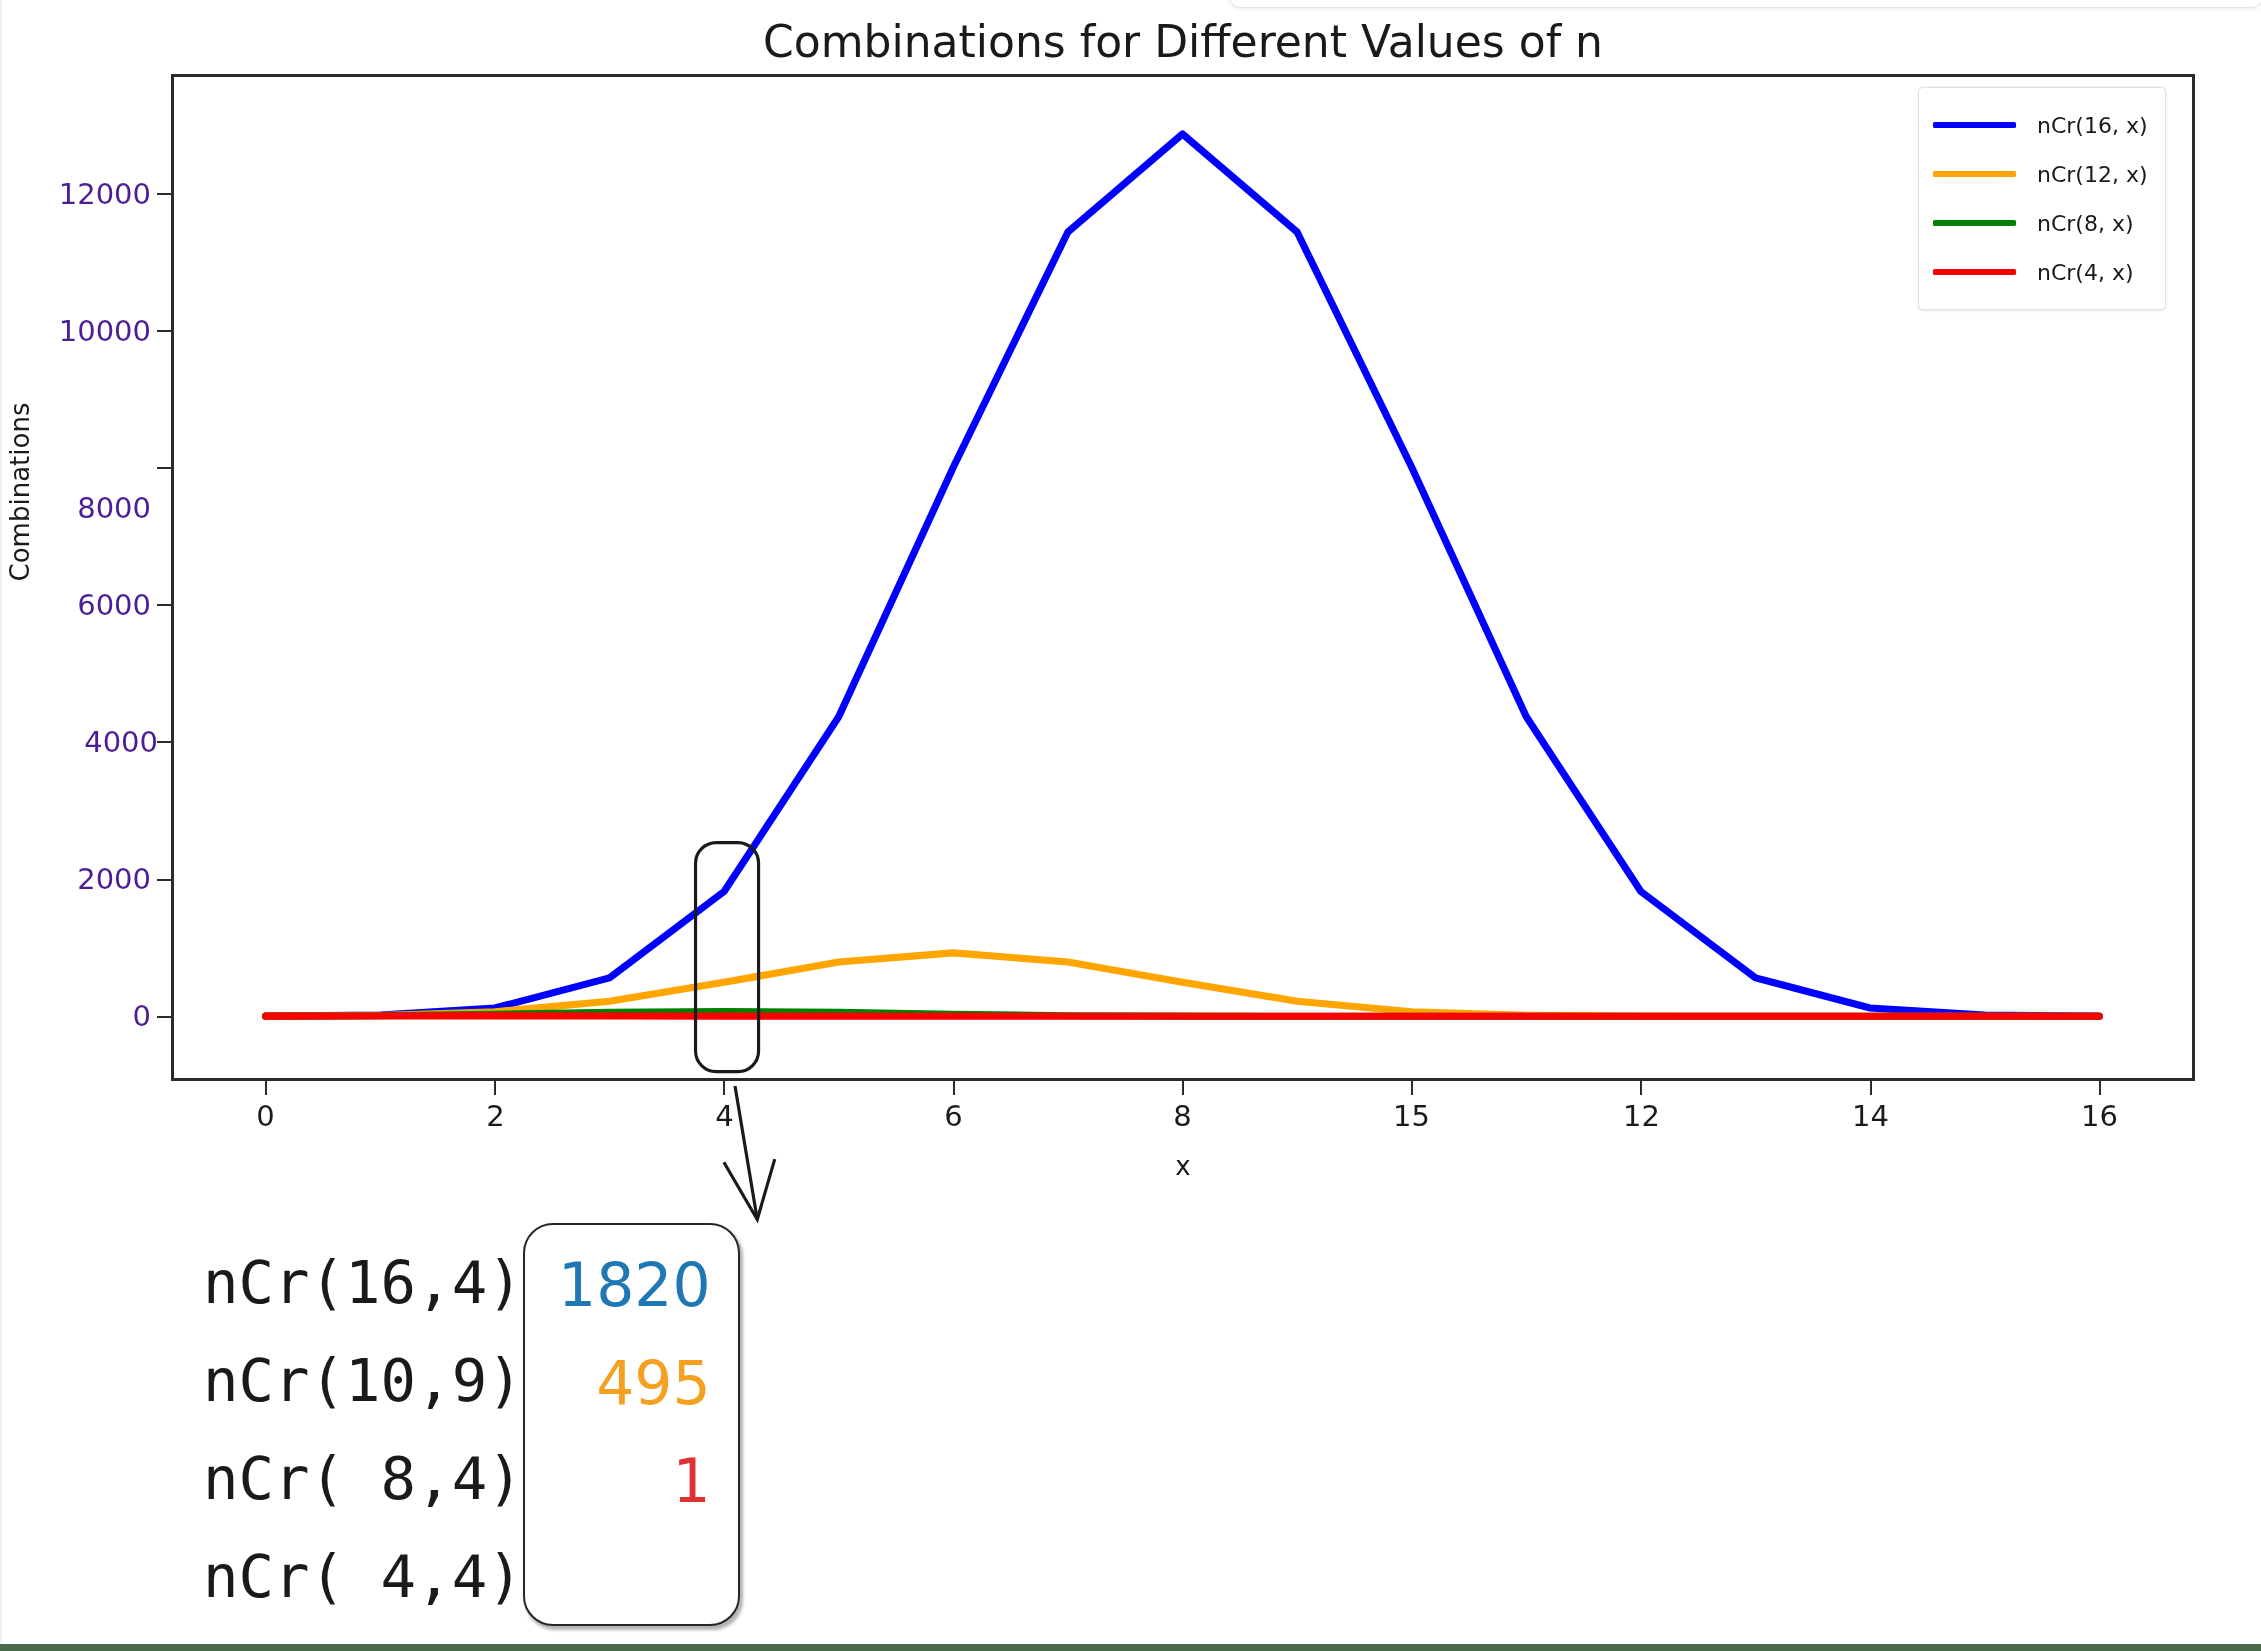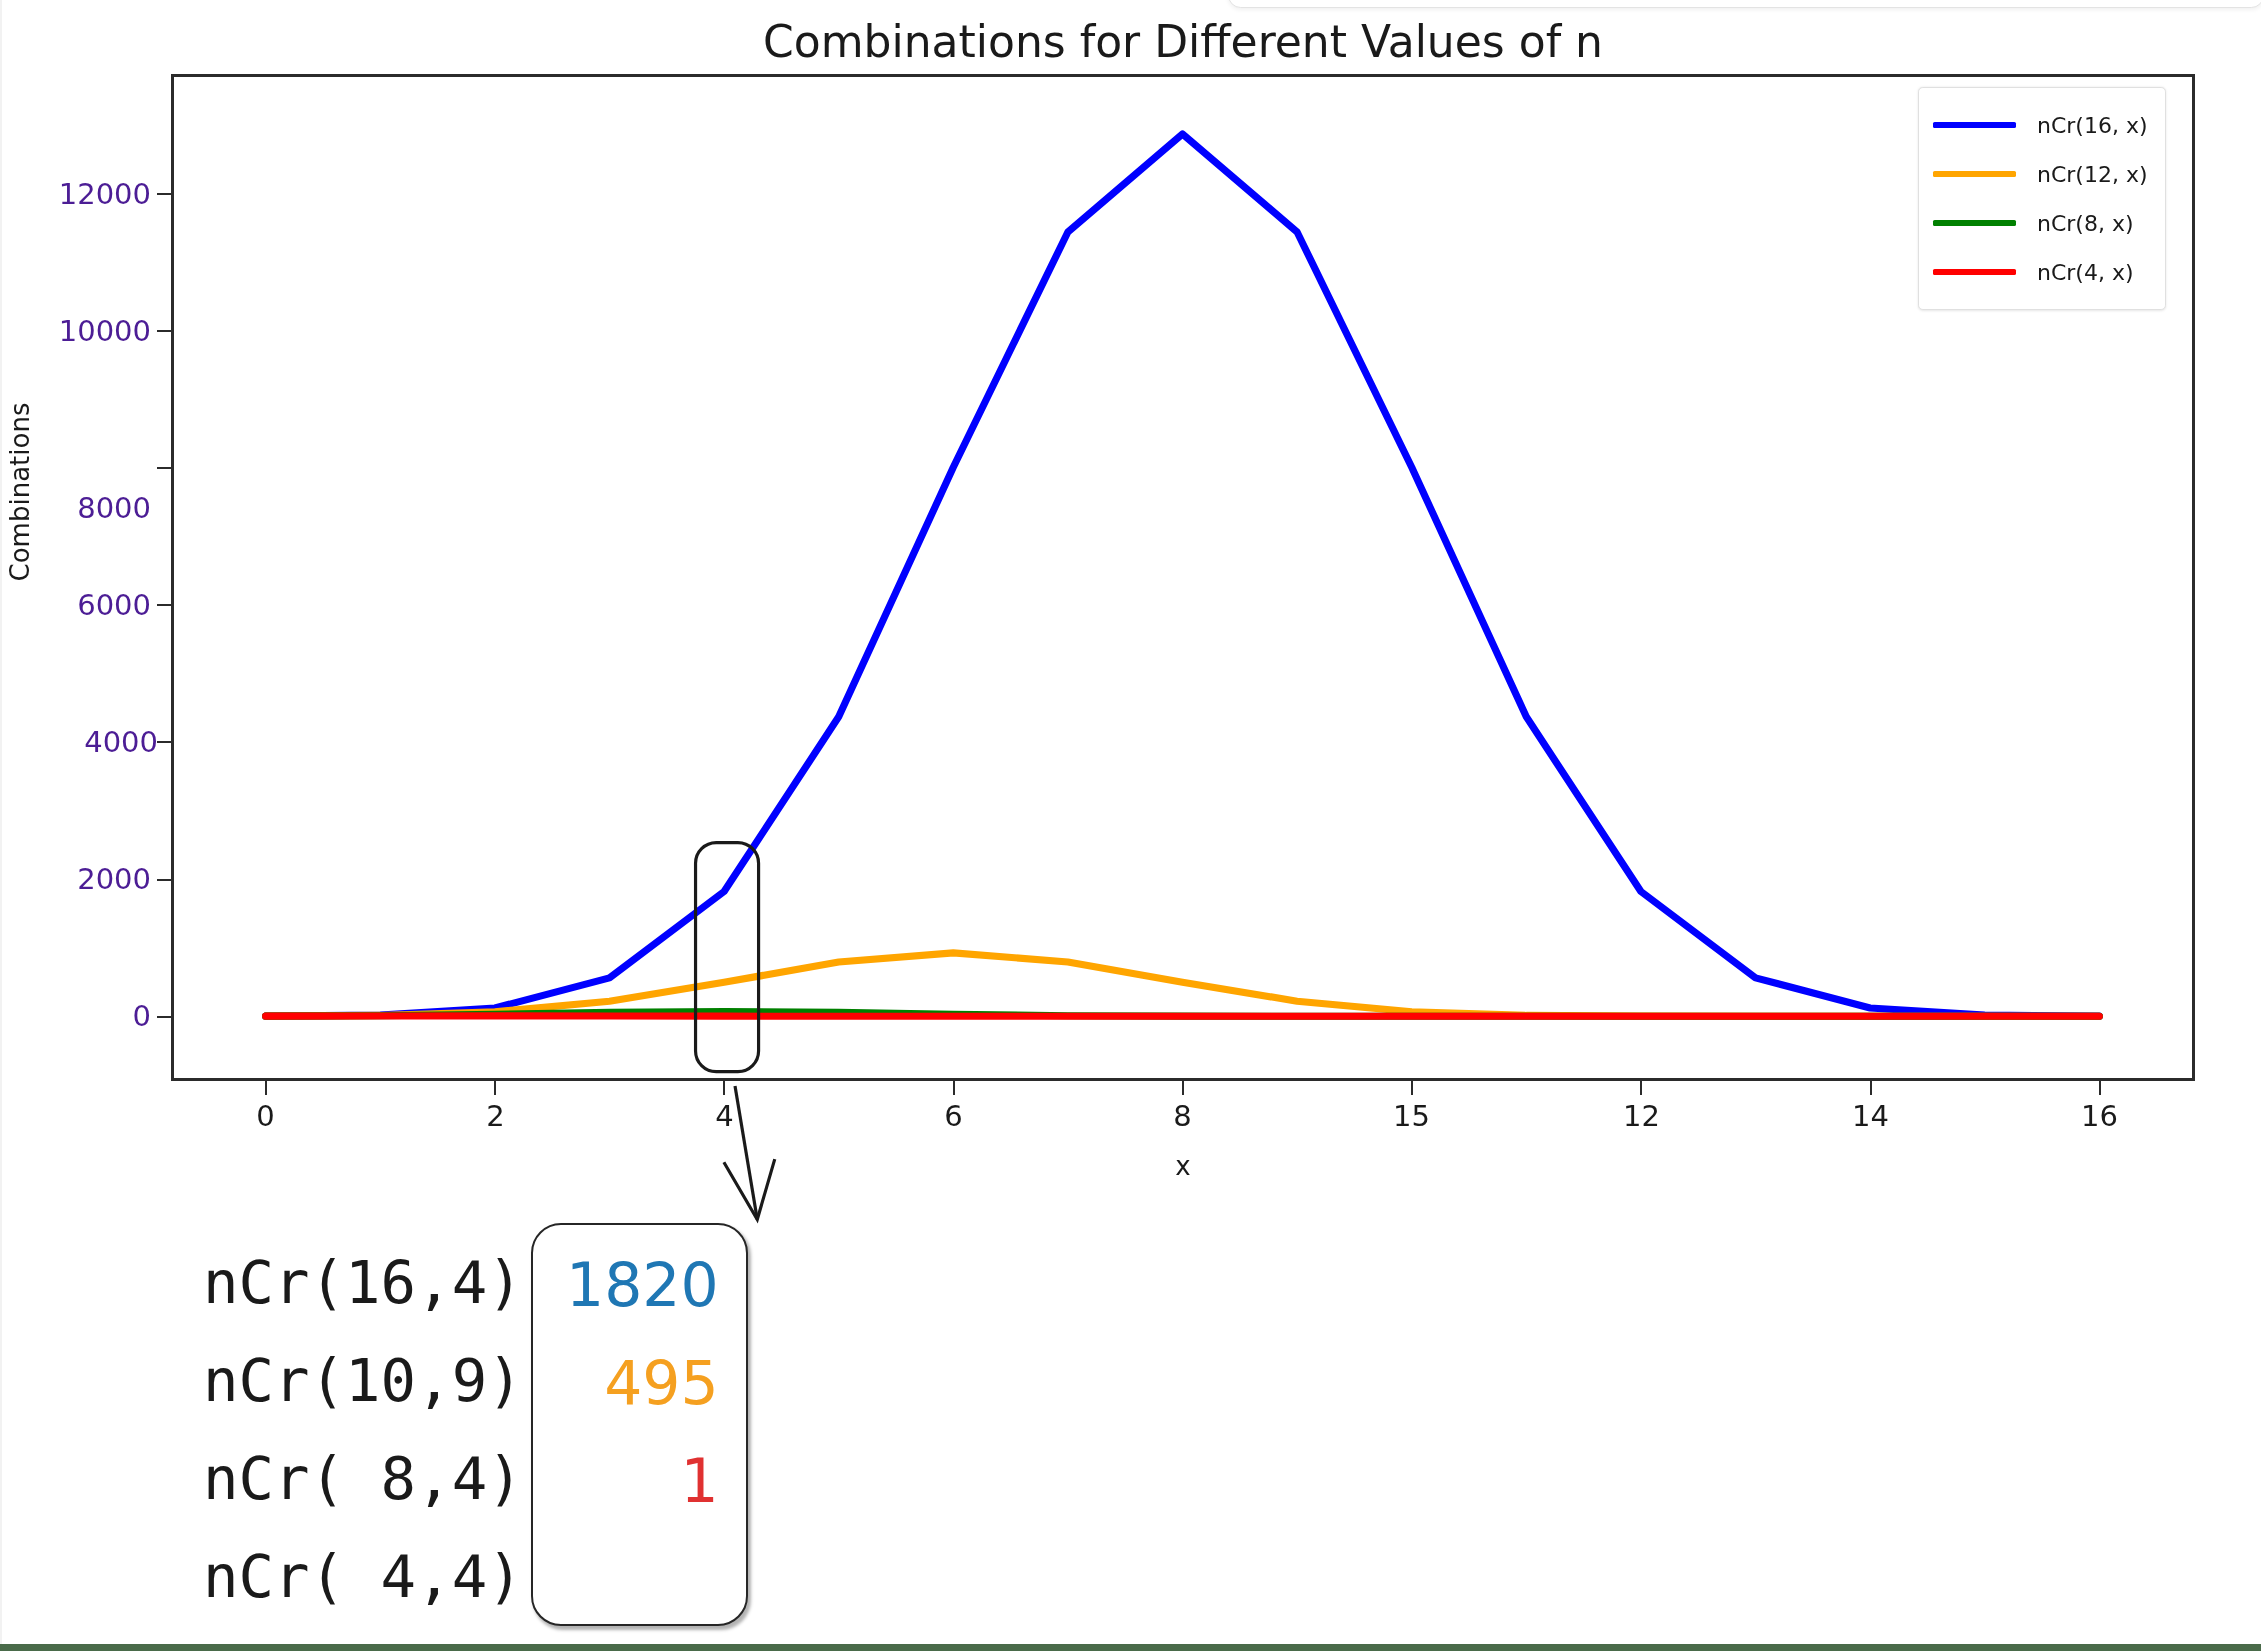--- a/index.html
+++ b/index.html
@@ -173,21 +173,21 @@
   #annotation-labels {
     font-family: "DejaVu Sans Mono", monospace;
     font-size: 59px;
     line-height: 98px;
     color: #1a1a1a;
     white-space: pre;
     padding-top: 11px;
     letter-spacing: 0px;
   }
   #annotation-values {
-    margin-left: 8px;
+    margin-left: 0px;
     border: 2.4px solid #262626;
     border-radius: 30px;
     background: #ffffff;
     box-shadow: 2.4px 3.2px 3.2px rgba(0,0,0,0.30);
     padding: 11px 27px 16px 27px;
     min-width: 159px;
     text-align: right;
     font-family: "DejaVu Sans", sans-serif;
     font-size: 60px;
     line-height: 98px;

